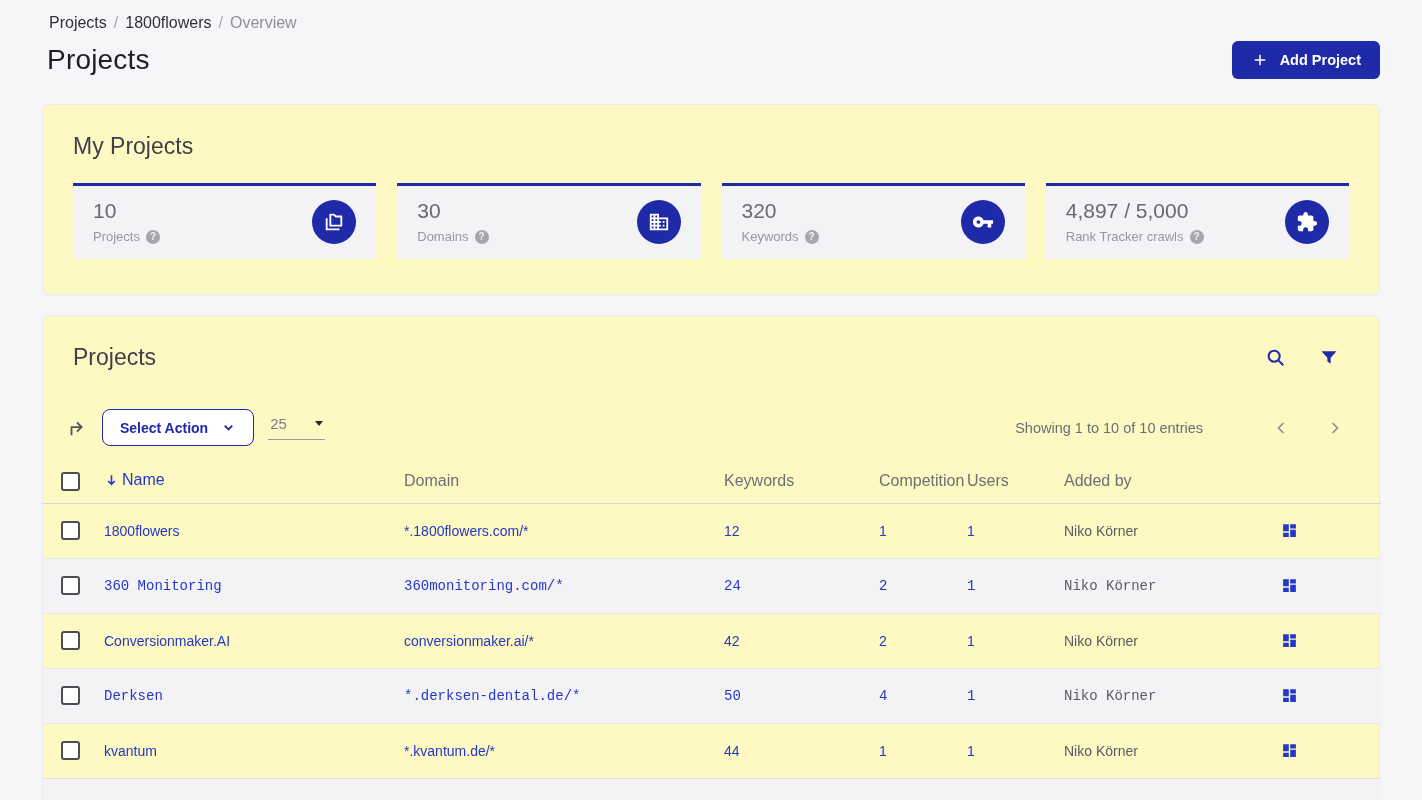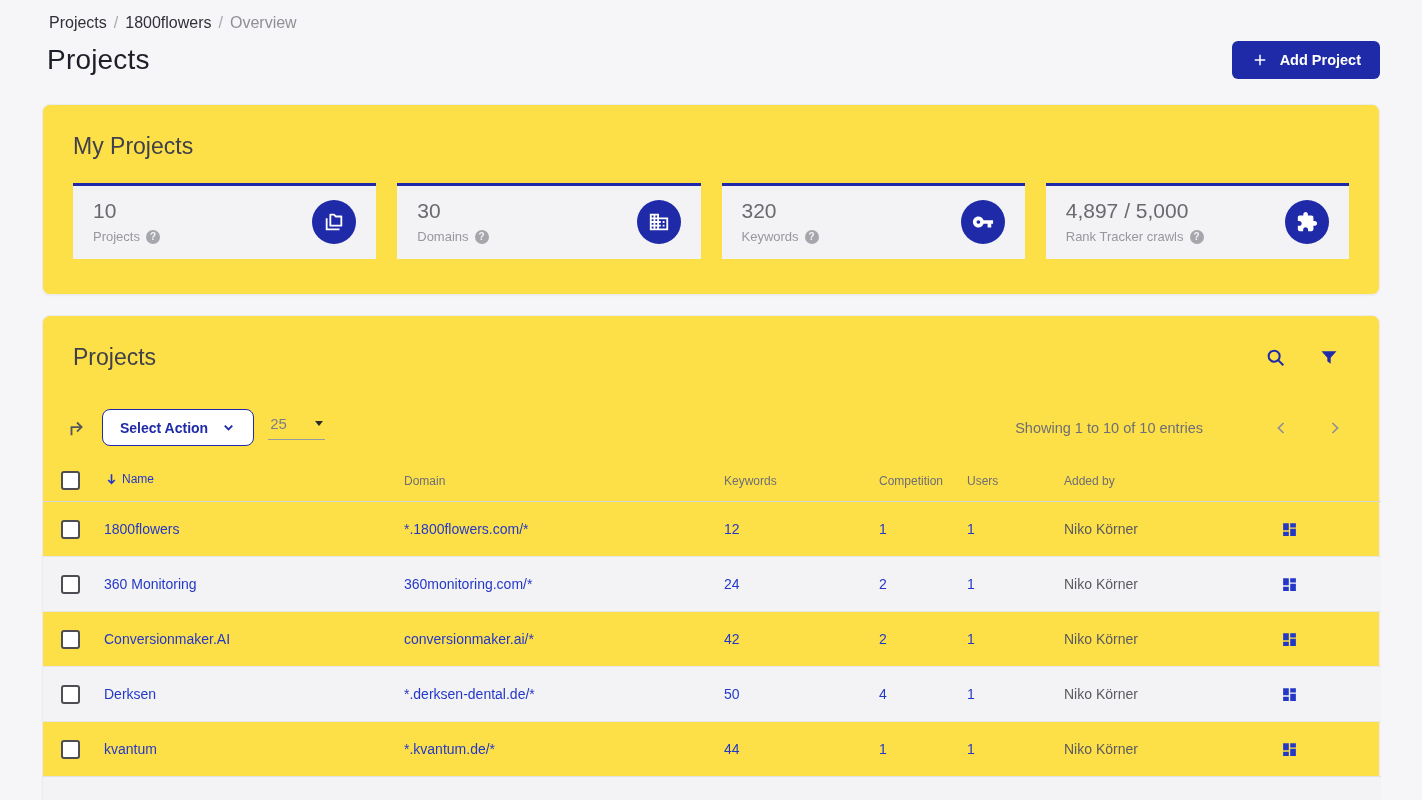--- a/index.html
+++ b/index.html
@@ -26,21 +26,21 @@
   .title-row{display:flex;justify-content:space-between;align-items:center;margin-top:9px;padding-left:5px;}
   .page-title{font-size:28px;font-weight:500;color:#1e1e28;margin:0;letter-spacing:.2px;}
   .btn-primary{
     background:var(--primary);color:#fff;border:none;border-radius:6px;
     height:38px;padding:8px 19px;font-size:14.5px;font-weight:600;
     display:inline-flex;align-items:center;gap:11px;cursor:pointer;
     font-family:"Liberation Sans",sans-serif;
   }
 
   
-  .card{background:#fde047;border:1px solid var(--card-border);border-radius:8px;box-shadow:0 1px 2px rgba(20,20,40,.04);}
+  .card{background:#fef9c3;border:1px solid var(--card-border);border-radius:8px;box-shadow:0 1px 2px rgba(20,20,40,.04);}
   .card.stats-card{margin-top:25px;padding:28px 30px 35px;}
   .card-title{font-size:23px;font-weight:400;color:#40404a;margin:0;}
 
   .stats-row{display:flex;gap:21px;margin-top:23px;}
   .stat{
     flex:1;background:var(--stripe);border-top:3px solid var(--primary);
     padding:13px 20px 15px;display:flex;justify-content:space-between;align-items:center;
   }
   .stat-value{font-size:21px;color:#696970;}
   .stat-label{font-size:13px;color:#97979e;margin-top:6px;display:flex;align-items:center;gap:6px;}
@@ -71,28 +71,28 @@
     background:none;color:#7d7d85;font-size:15px;cursor:pointer;font-family:"Liberation Sans",sans-serif;
   }
   .caret-down{width:0;height:0;border-left:4px solid transparent;border-right:4px solid transparent;border-top:5px solid #2a2a30;}
   .toolbar-right{display:flex;align-items:center;}
   .showing-text{color:#6e6e76;font-size:14.5px;margin-right:34px;}
   .pager-btn{background:none;border:none;padding:0;cursor:pointer;display:flex;align-items:center;margin-left:34px;}
 
   
   table.projects-table{width:100%;border-collapse:collapse;margin-top:19px;table-layout:fixed;}
   .projects-table th{
-    text-align:left;font-weight:400;font-size:12px;color:#6e6e75;
+    text-align:left;font-weight:400;font-size:16px;color:#6e6e75;
     padding:6px 0 11px;border-bottom:1px solid #d7d7db;
   }
   .projects-table th.sorted{color:var(--link);}
   .sort-wrap{display:inline-flex;align-items:center;gap:3px;}
   .projects-table td{height:55px;font-size:14px;padding:0;border-top:1px solid #e7e7ea;}
   .projects-table tbody tr:first-child td{border-top:none;}
-  .projects-table tbody tr.stripe{background:var(--stripe);}
+  .projects-table tbody tr.stripe{background:var(--stripe);font-family:Liberation Mono, monospace;}
   .cell-link{color:var(--link);text-decoration:none;cursor:pointer;}
   .added-by-text{color:#5a5a61;}
   .cb{
     display:inline-block;width:19px;height:19px;border:2px solid #4d4d53;border-radius:3px;
     background:#fff;margin-left:18px;vertical-align:middle;cursor:pointer;
   }
   .row-action{background:none;border:none;padding:0;margin-left:18px;cursor:pointer;display:inline-flex;vertical-align:middle;}
   tr.partial-row td{border-top:1px solid #e0e0e4;}
 </style>
 </head>

